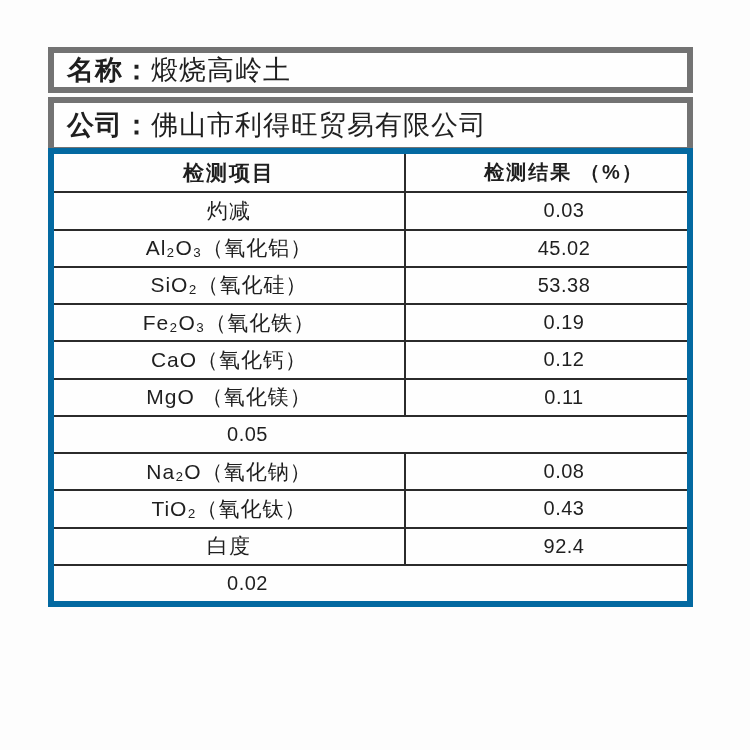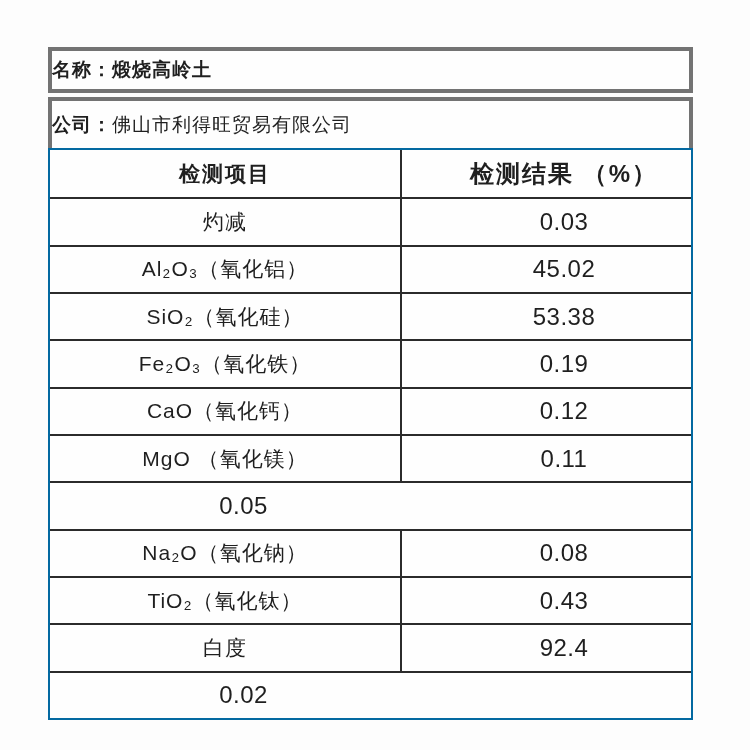--- a/index.html
+++ b/index.html
@@ -11,57 +11,58 @@
   }
   .page {
     position: relative;
     width: 750px; height: 750px;
     background: #fdfdfd;
     overflow: hidden;
   }
   .info-box {
     position: absolute;
     left: 48px; width: 645px;
-    border: 4px solid #737373;
+    border: 6px solid #737373;
     background: #fefefe;
     display: flex;
     align-items: center;
-    font-size: 19px;
+    padding-left: 13px;
+    font-size: 27px;
     letter-spacing: 1px;
   }
   .info-box.name-box   { top: 47px;  height: 46px; }
   .info-box.company-box{ top: 97px;  height: 56px; }
   .info-label { font-weight: bold; }
-  .name-box .info-value { font-weight: bold; }
+  .name-box .info-value { font-weight: normal; }
   .company-box .info-value { font-weight: normal; }
 
   .data-table {
     position: absolute;
     left: 48px; top: 148px;
-    width: 645px; height: 572px;
-    border: 2px solid #0369a1;
+    width: 645px; height: 459px;
+    border: 6px solid #0369a1;
     background: #fefefe;
     display: grid;
     grid-template-rows: repeat(12, 1fr);
   }
   .trow {
     display: grid;
     grid-template-columns: 352px 1fr;
     border-top: 2px solid #2b2b2b;
   }
   .trow:first-child { border-top: none; }
   .cell {
     display: flex;
     align-items: center;
     justify-content: center;
     text-align: center;
     font-size: 21px;
   }
   .cell.item { border-right: 2px solid #2b2b2b; letter-spacing: 1px; }
-  .cell.value { font-size: 24px; letter-spacing: 0.5px; margin-left: 35px; }
+  .cell.value { font-size: 20px; letter-spacing: 0.5px; margin-left: 35px; }
   .header-row .cell { font-weight: bold; letter-spacing: 2px; }
 </style>
 </head>
 <body>
 
 <div class="page">
 
   <div class="info-box name-box">
     <span class="info-label">名称：</span>
     <span class="info-value">煅烧高岭土</span>

